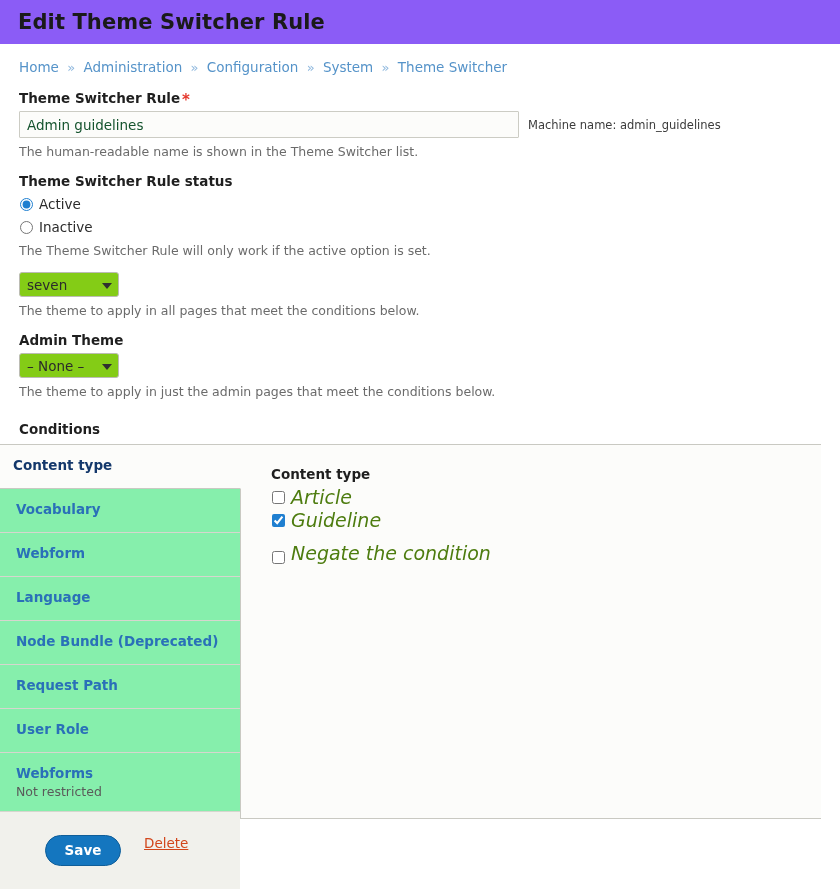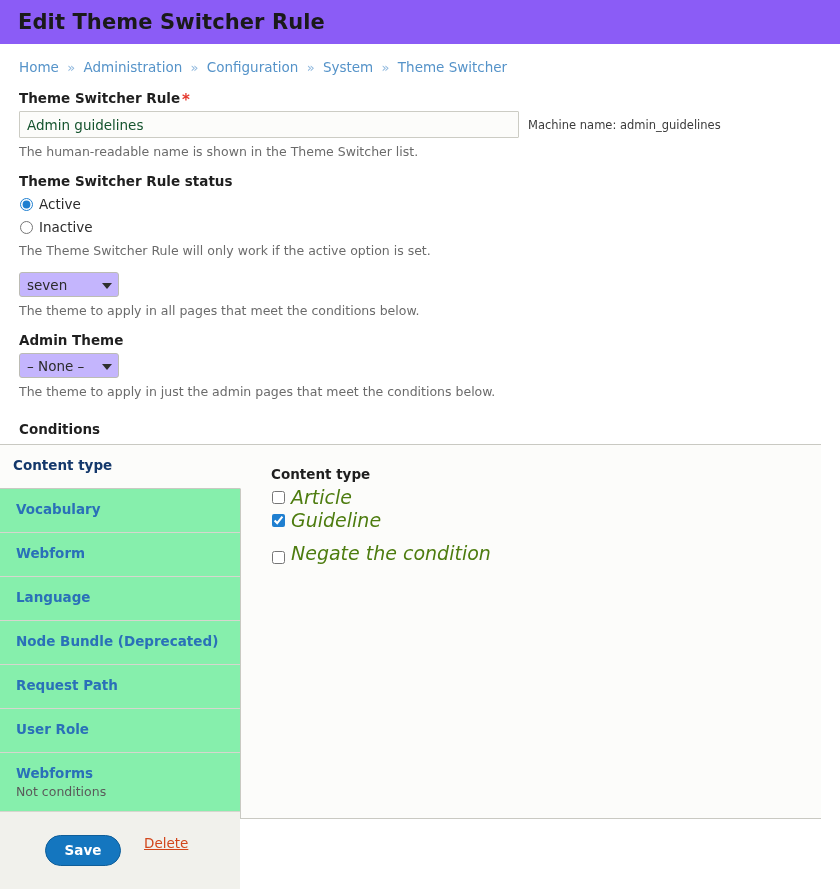--- a/index.html
+++ b/index.html
@@ -114,21 +114,21 @@
   }
   .radio-row label {
     font-size: 13.5px;
     color: #2b2b2b;
   }
 
   .select {
     height: 25px;
     box-sizing: border-box;
     border: 1px solid #bcbcb4;
-    background: #c4b5fd;
+    background: #84cc16;
     border-radius: 3px;
     font-family: "DejaVu Sans", "Liberation Sans", sans-serif;
     font-size: 13.5px;
     color: #2b2b2b;
     padding: 0 22px 0 7px;
     -webkit-appearance: none;
     -moz-appearance: none;
     appearance: none;
     display: inline-block;
   }
@@ -352,21 +352,21 @@
       <div class="vtab-title">Node Bundle (Deprecated)</div>
     </div>
     <div class="vtab">
       <div class="vtab-title">Request Path</div>
     </div>
     <div class="vtab">
       <div class="vtab-title">User Role</div>
     </div>
     <div class="vtab">
       <div class="vtab-title">Webforms</div>
-      <div class="vtab-summary">Not conditions</div>
+      <div class="vtab-summary">Not restricted</div>
     </div>
     <div class="vtabs-filler"></div>
   </div>
 
   <div class="vtabs-pane">
     <div class="pane-title">Content type</div>
     <div class="check-row">
       <input type="checkbox" style="">
       <label>Article</label>
     </div>

